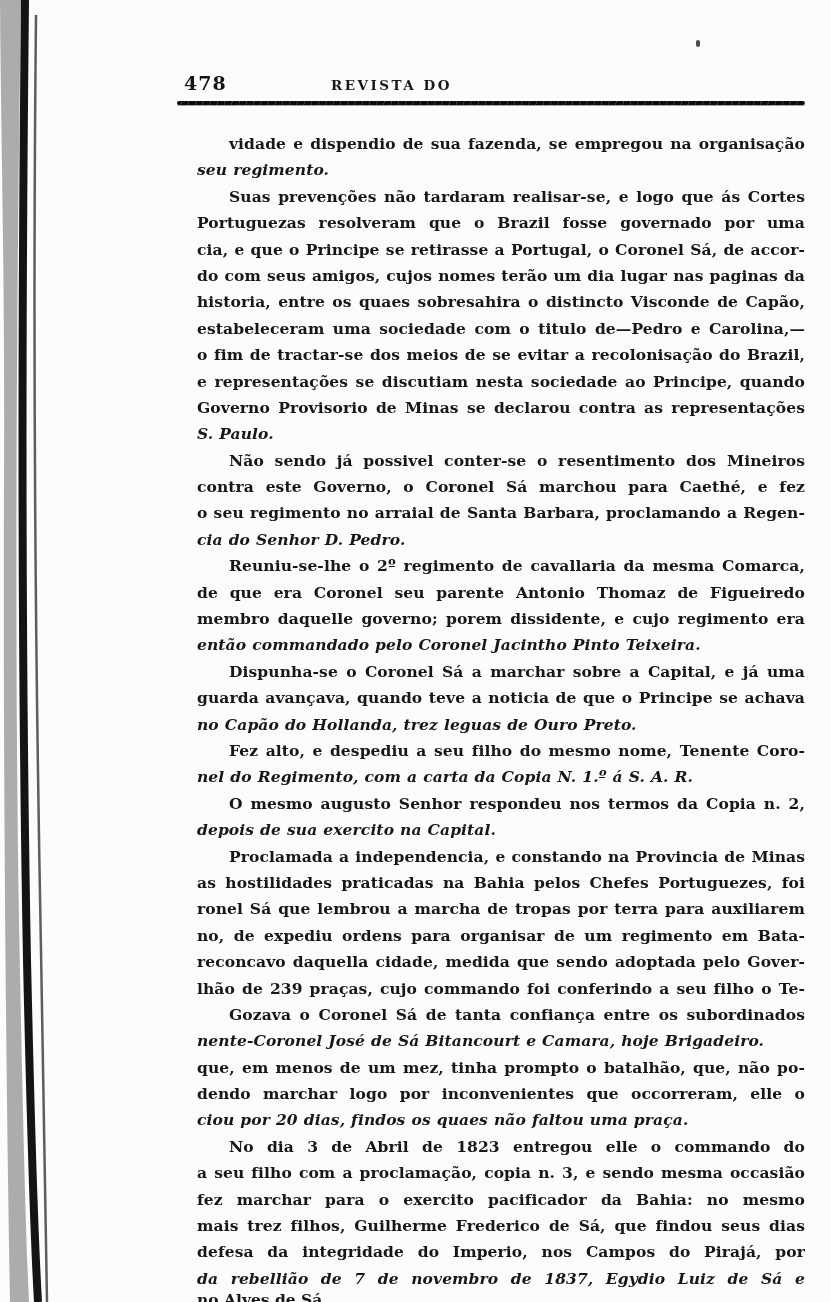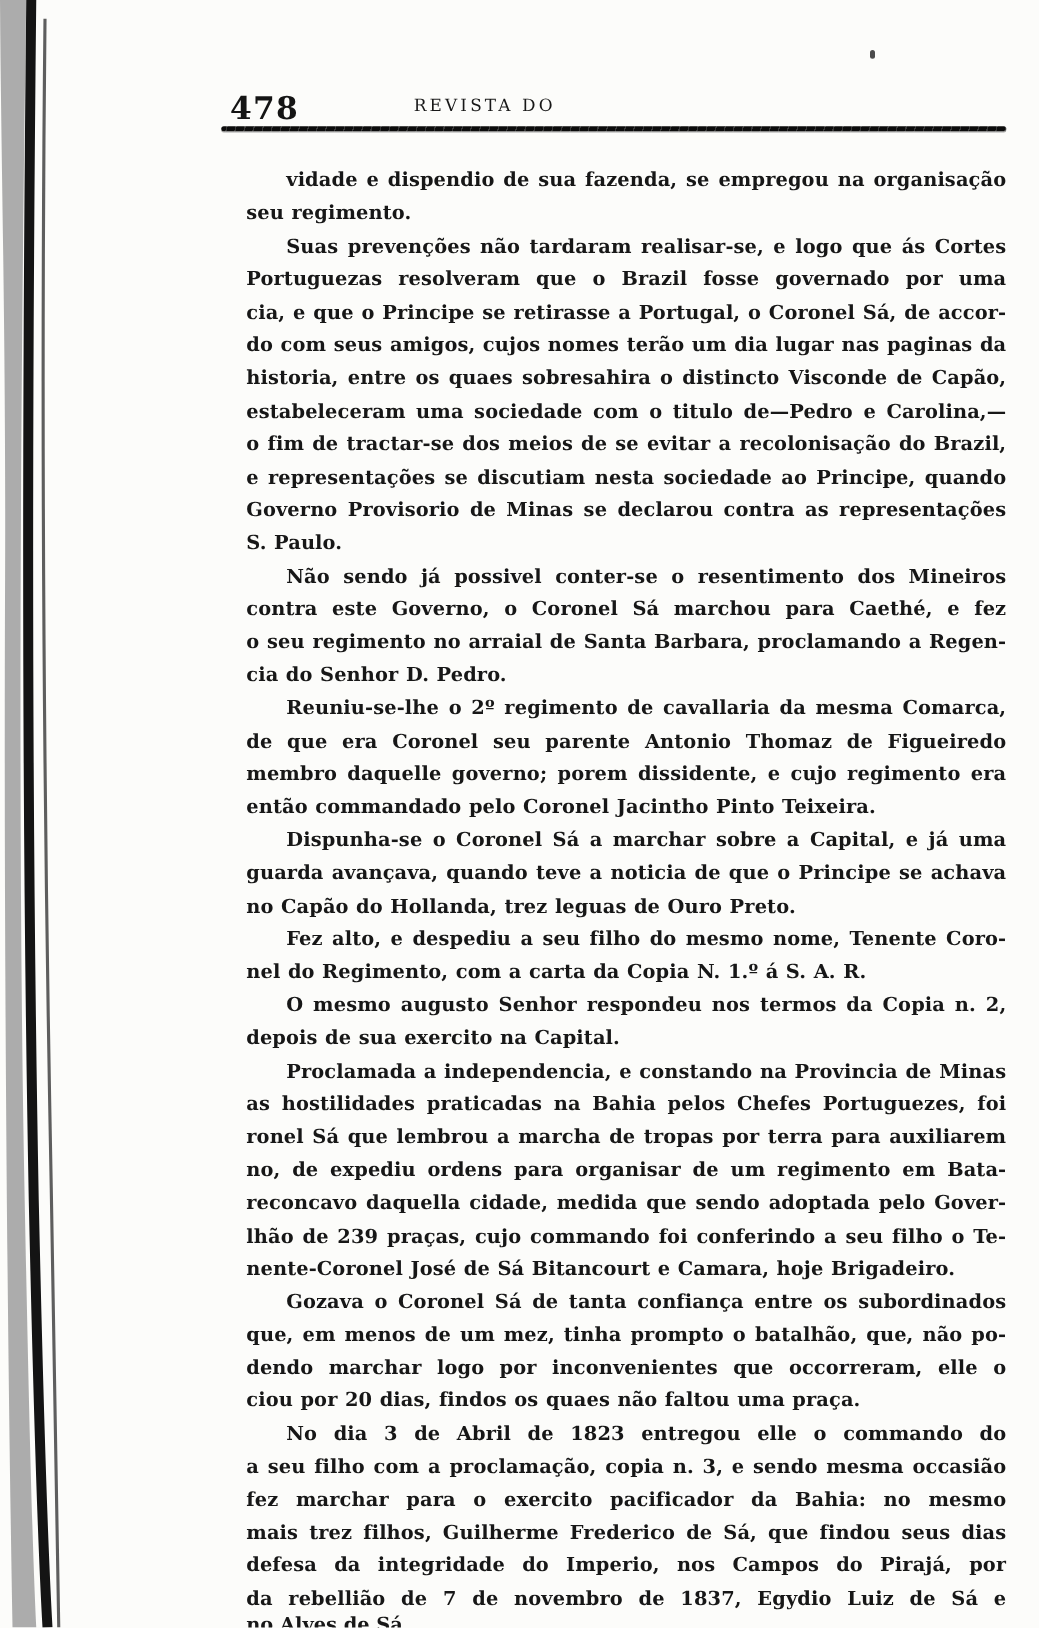--- a/index.html
+++ b/index.html
@@ -18,26 +18,26 @@
   }
   
   .speck {
     position: absolute; left: 696px; top: 40px;
     width: 4px; height: 7px;
     background: #2b2b2b; border-radius: 2px;
     opacity: .85;
   }
   .pagenum {
     position: absolute; left: 184px; top: 72px;
-    font-size: 25px; font-weight: 700; color: #141414;
+    font-size: 19px; font-weight: 700; color: #141414;
     letter-spacing: 1px;
   }
   .runhead {
     position: absolute; left: 331px; top: 77px;
-    font-size: 13.5px; font-weight: 400; color: #181818;
+    font-size: 13.5px; font-weight: 700; color: #181818;
     letter-spacing: 2.5px;
   }
   .headrule {
     position: absolute; left: 177px; top: 101px;
     width: 628px; height: 4px;
     background:
       repeating-linear-gradient(105deg, #0c0c0c 0 4px, #383838 4px 5px, #0c0c0c 5px 7px);
     border-radius: 2px;
     box-shadow: 0 1px 0 rgba(0,0,0,.35);
   }
@@ -48,21 +48,21 @@
     font-size: 15.5px; font-weight: 700;
     letter-spacing: .1px;
   }
   .line {
     height: 26.4px; line-height: 26.4px;
     overflow: hidden;
     text-align: justify;
     text-align-last: justify;
     word-spacing: .5px;
   }
-  .line.plast { text-align-last: left; }
+  .line.plast { text-align-last: left; font-style: italic; }
   .line.first { text-indent: 32px; }
   .partial {
     position: absolute; left: 197px; top: 1287px;
     width: 608px;
     color: #171717;
     font-size: 15.5px; font-weight: 700;
     line-height: 26.4px;
     white-space: nowrap;
   }
 </style>
@@ -108,22 +108,22 @@
     <div class="line first">Fez alto, e despediu a seu filho do mesmo nome, Tenente Coro-</div>
     <div class="line plast">nel do Regimento, com a carta da Copia N. 1.º á S. A. R.</div>
     <div class="line first">O mesmo augusto Senhor respondeu nos termos da Copia n. 2,</div>
     <div class="line plast">depois de sua exercito na Capital.</div>
     <div class="line first">Proclamada a independencia, e constando na Provincia de Minas</div>
     <div class="line">as hostilidades praticadas na Bahia pelos Chefes Portuguezes, foi Coro-</div>
     <div class="line">ronel Sá que lembrou a marcha de tropas por terra para auxiliarem o</div>
     <div class="line">no, de expediu ordens para organisar de um regimento em Bata-</div>
     <div class="line">reconcavo daquella cidade, medida que sendo adoptada pelo Gover-</div>
     <div class="line">lhão de 239 praças, cujo commando foi conferindo a seu filho o Te-</div>
+    <div class="line first">Gozava o Coronel Sá de tanta confiança entre os subordinados</div>
     <div class="line plast">nente-Coronel José de Sá Bitancourt e Camara, hoje Brigadeiro.</div>
-    <div class="line first">Gozava o Coronel Sá de tanta confiança entre os subordinados</div>
     <div class="line">que, em menos de um mez, tinha prompto o batalhão, que, não po-</div>
     <div class="line">dendo marchar logo por inconvenientes que occorreram, elle o licen-</div>
     <div class="line plast">ciou por 20 dias, findos os quaes não faltou uma praça.</div>
     <div class="line first">No dia 3 de Abril de 1823 entregou elle o commando do Batalhão</div>
     <div class="line">a seu filho com a proclamação, copia n. 3, e sendo mesma occasião</div>
     <div class="line">fez marchar para o exercito pacificador da Bahia: no mesmo batalhão,</div>
     <div class="line">mais trez filhos, Guilherme Frederico de Sá, que findou seus dias em</div>
     <div class="line">defesa da integridade do Imperio, nos Campos do Pirajá, por occasião</div>
     <div class="line plast">da rebellião de 7 de novembro de 1837, Egydio Luiz de Sá e Christia-</div>
   </div>

